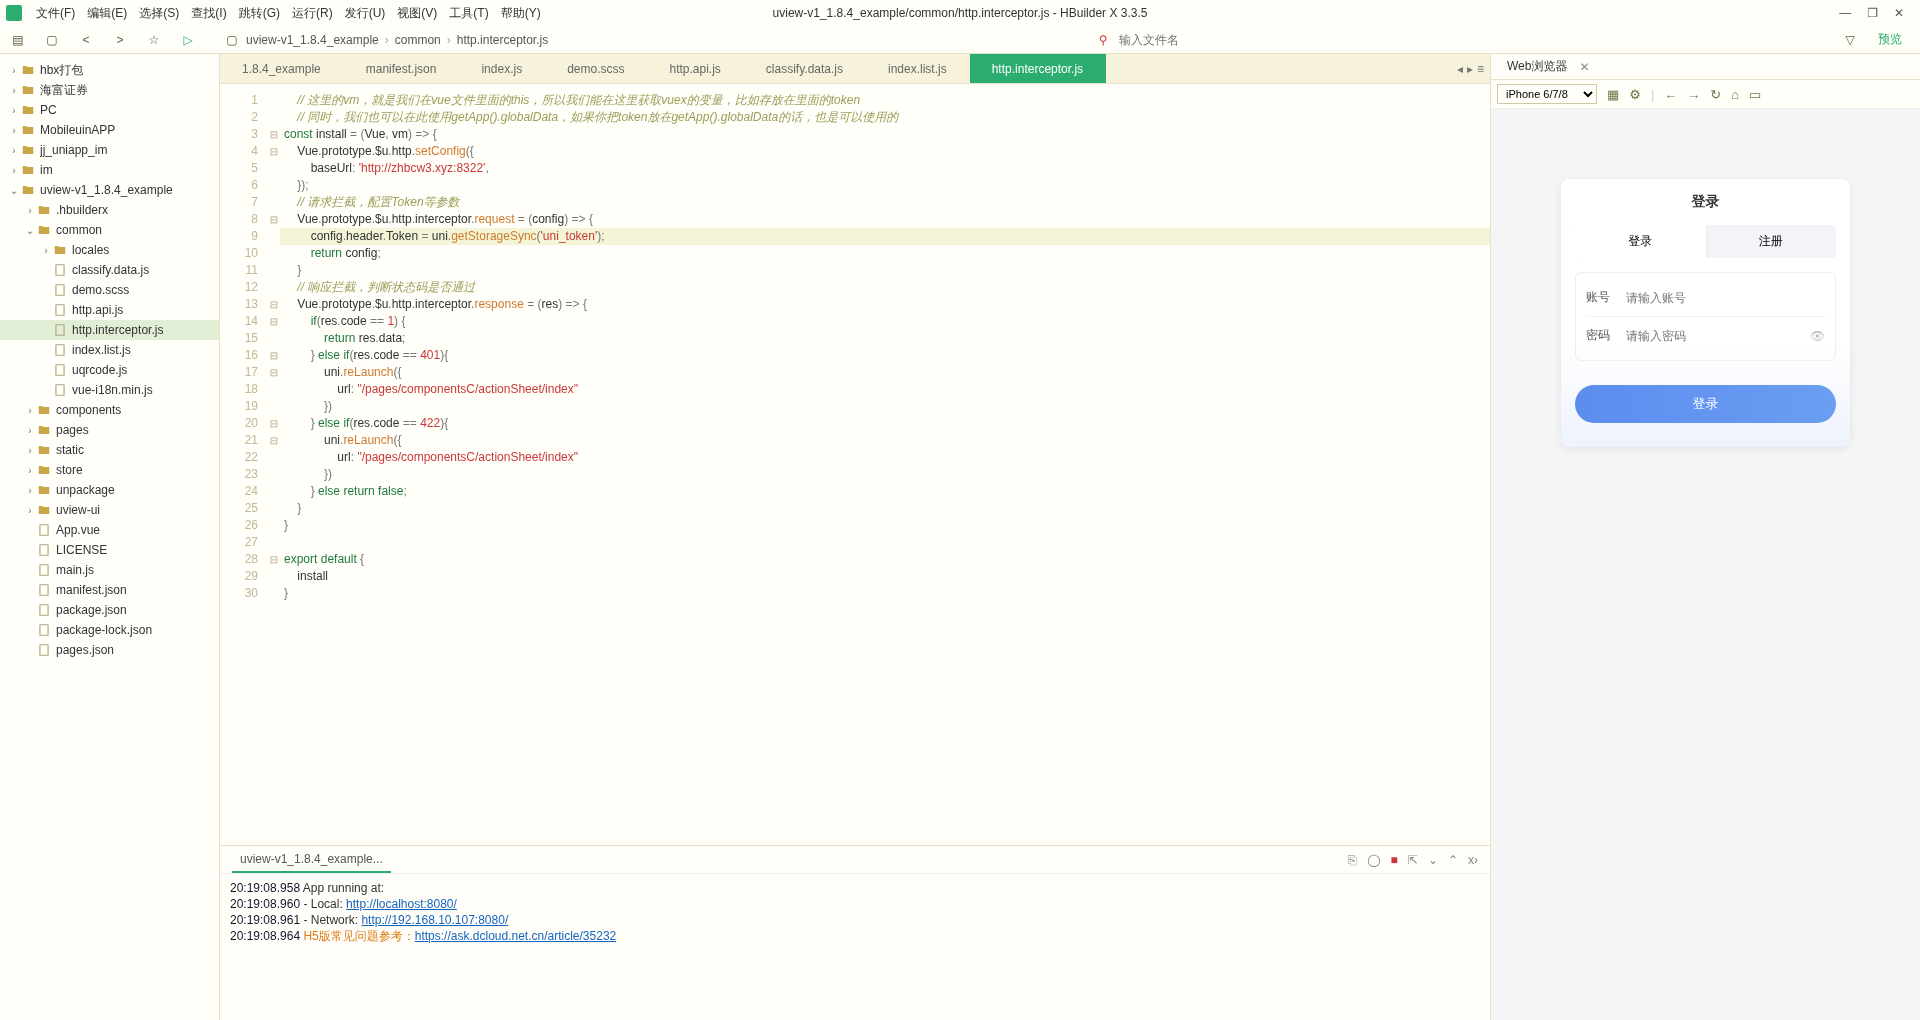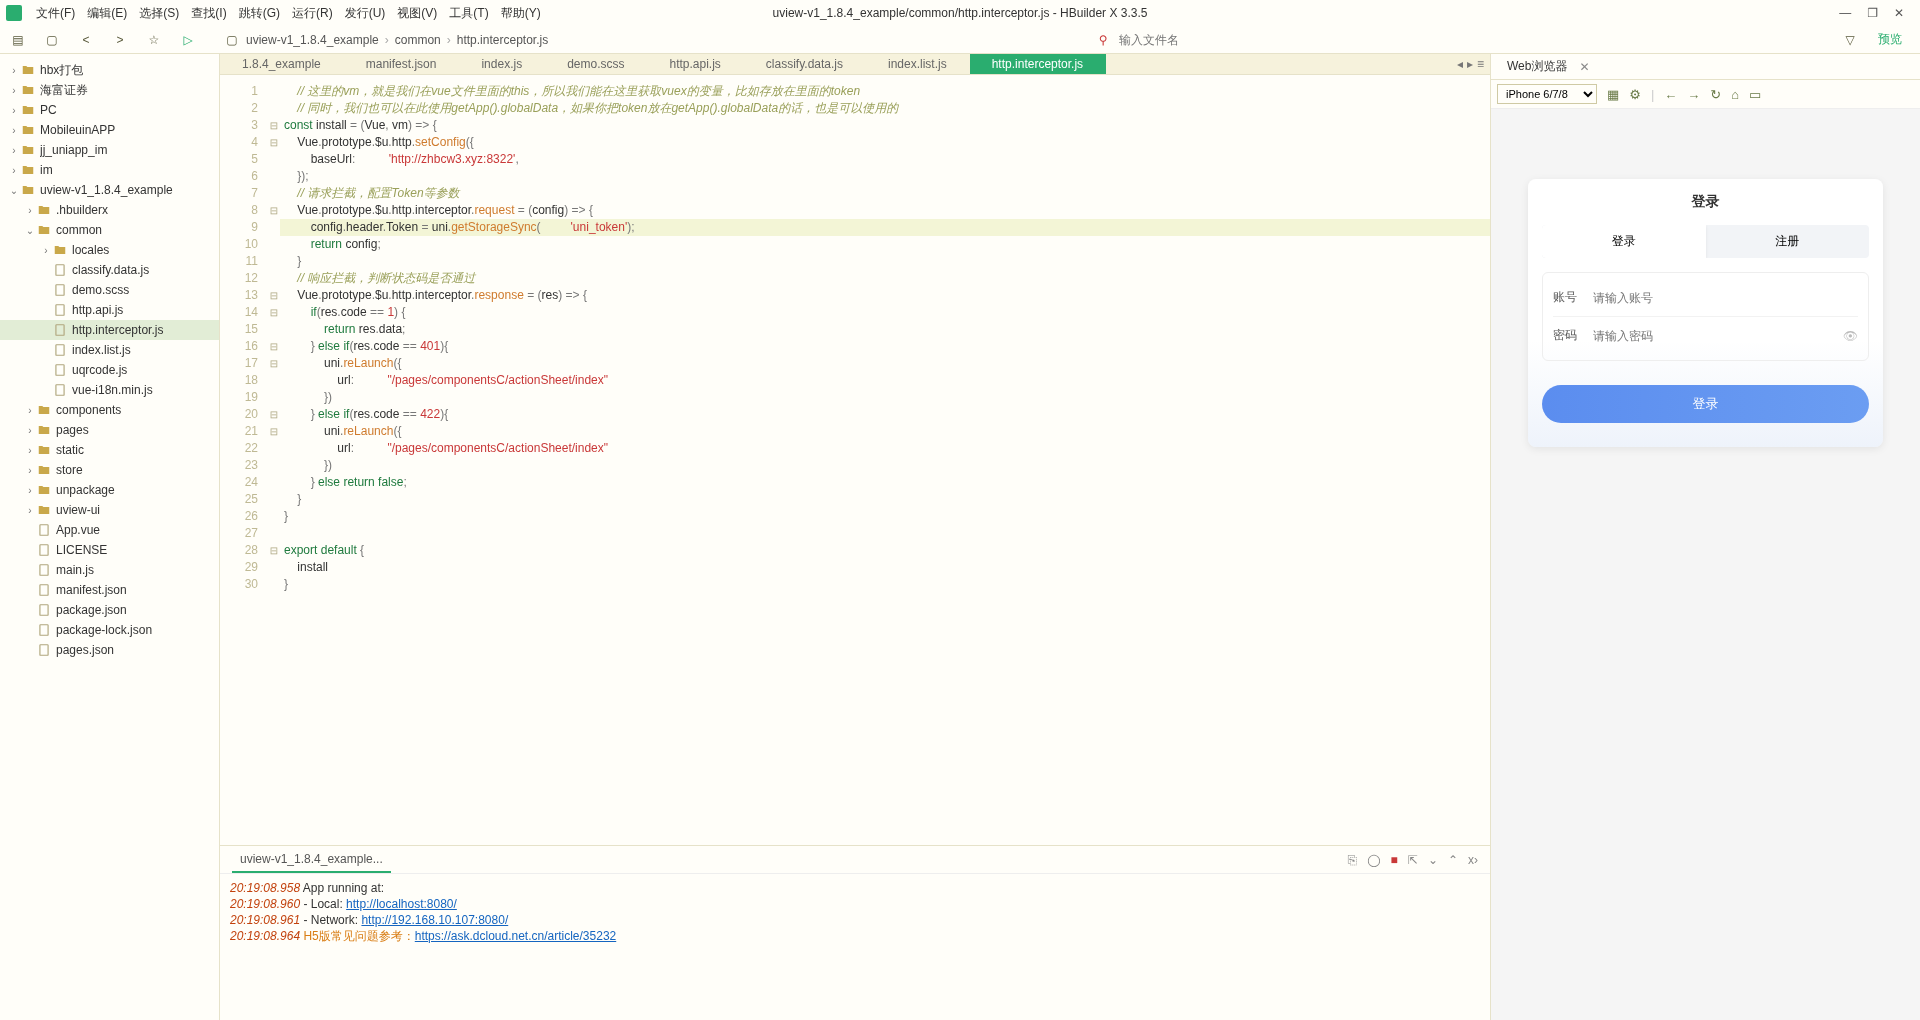--- a/index.html
+++ b/index.html
@@ -21,59 +21,59 @@
 .main { display:flex; flex:1; overflow:hidden; }
 .sidebar { width:220px; background:#fffef9; border-right:1px solid #e6e2c9; overflow-y:auto; padding:6px 0; }
 .tree-row { display:flex; align-items:center; height:20px; padding-right:8px; cursor:pointer; }
 .tree-row.selected { background:#e2edd6; }
 .tree-row .arrow { width:12px; text-align:center; color:#777; font-size:10px; }
 .tree-row .ficon { width:16px; height:14px; display:inline-flex; align-items:center; justify-content:center; margin-right:4px; }
 .tree-row .label { white-space:nowrap; overflow:hidden; text-overflow:ellipsis; }
 .folder-ico { color:#c9a84a; }
 .file-ico { color:#b1a77e; }
 .editor-area { flex:1; display:flex; flex-direction:column; overflow:hidden; }
-.tabs { display:flex; background:#f6f2dc; height:21px; align-items:stretch; border-bottom:1px solid #e6e2c9; position:relative; }
+.tabs { display:flex; background:#f6f2dc; height:30px; align-items:stretch; border-bottom:1px solid #e6e2c9; position:relative; }
 .tab { padding:0 22px; display:flex; align-items:center; color:#666; cursor:pointer; border-right:1px solid transparent; }
 .tab.active { background:#2aad6f; color:#fff; }
 .tabs .tabs-right { margin-left:auto; display:flex; align-items:center; gap:4px; padding:0 6px; color:#777; }
 .tabs .tabs-right .ico { cursor:pointer; }
 .code { flex:1; display:flex; overflow:hidden; font-family:Consolas,Monaco,monospace; font-size:13px; line-height:17px; }
 .gutter { width:48px; text-align:right; padding:8px 10px 8px 0; color:#bfb994; background:#fffef9; user-select:none; }
 .gutter .ln { height:17px; }
 .fold-col { width:12px; padding-top:8px; background:#fffef9; }
 .fold-col .f { height:17px; display:flex; align-items:center; justify-content:center; color:#b0aa85; font-size:10px; }
 .code-body { flex:1; padding:8px 0; overflow:hidden; white-space:pre; }
 .code-line { height:17px; padding-left:4px; }
 .code-line.hl { background:#f3f5d6; }
 .c-cm { color:#9aa05a; font-style:italic; }
 .c-kw { color:#1f7a3e; }
 .c-fn { color:#cf7b2e; }
-.c-str { color:#c93838;margin-left:30px; }
+.c-str { color:#c93838; }
 .c-num { color:#c93838; }
 .c-id { color:#333; }
 .c-pu { color:#777; }
 .bottom-panel { height:175px; border-top:1px solid #e6e2c9; background:#fffef9; display:flex; flex-direction:column; }
 .bottom-tabs { display:flex; align-items:center; height:28px; padding:0 12px; border-bottom:1px solid #eee; position:relative; }
 .bottom-tabs .btab { padding:0 8px; color:#555; border-bottom:2px solid #2aad6f; height:100%; display:flex; align-items:center; }
 .bottom-tabs .btab-icons { margin-left:auto; display:flex; gap:10px; color:#888; }
 .console { flex:1; padding:6px 10px; font-family:Consolas,Monaco,monospace; font-size:12px; line-height:16px; overflow:auto; }
-.console .ts { color:#c2410c;font-style:italic; }
+.console .ts { color:#0f172a; }
 .console a { color:#1565c0; text-decoration:underline; }
 .console .warn { color:#d97d14; }
 .webview { width:430px; border-left:1px solid #e6e2c9; background:#fff; display:flex; flex-direction:column; }
 .wv-tabhdr { display:flex; align-items:center; height:26px; background:#fffef9; border-bottom:1px solid #e6e2c9; padding:0 8px; }
 .wv-tabhdr .wv-tab { padding:2px 8px; }
 .wv-tabhdr .close { margin-left:4px; color:#888; }
 .wv-addr { padding:4px 6px; border-bottom:1px solid #eee; background:#fffef9; }
 .wv-addr input { width:100%; border:1px solid #ddd; padding:3px 6px; border-radius:2px; font-size:11px; }
 .wv-tools { display:flex; align-items:center; gap:10px; padding:4px 6px; border-bottom:1px solid #eee; background:#fffef9; flex-wrap:nowrap; }
 .wv-tools select { border:1px solid #cfcaa4; background:#fffef9; padding:2px 4px; font-size:11px; width:100px; }
 .wv-tools .ico { color:#6a7b48; cursor:pointer; font-size:13px; }
 .wv-canvas { flex:1; background:#f5f5f5; display:flex; align-items:flex-start; justify-content:center; padding-top:70px; }
-.phone { width:355px; background:#fff; border-radius:8px; box-shadow:0 2px 8px rgba(0,0,0,.08); padding:14px 14px 24px; }
+.phone { width:289px; background:#fff; border-radius:8px; box-shadow:0 2px 8px rgba(0,0,0,.08); padding:14px 14px 24px; }
 .phone h3 { text-align:center; font-size:14px; font-weight:600; margin-bottom:14px; }
 .seg { display:flex; border-radius:4px; overflow:hidden; background:#f2f4f7; margin-bottom:14px; }
 .seg button { flex:1; border:none; padding:8px 0; background:transparent; cursor:pointer; }
 .seg button.active { background:#fff; box-shadow:0 1px 3px rgba(0,0,0,.08); }
 .form { border:1px solid #eee; border-radius:6px; padding:6px 10px; margin-bottom:24px; }
 .frow { display:flex; align-items:center; padding:10px 0; border-bottom:1px solid #f2f2f2; }
 .frow:last-child { border-bottom:none; }
 .frow label { width:40px; color:#555; }
 .frow input { flex:1; border:none; outline:none; font-size:12px; }
 .frow .eye { color:#bbb; }

